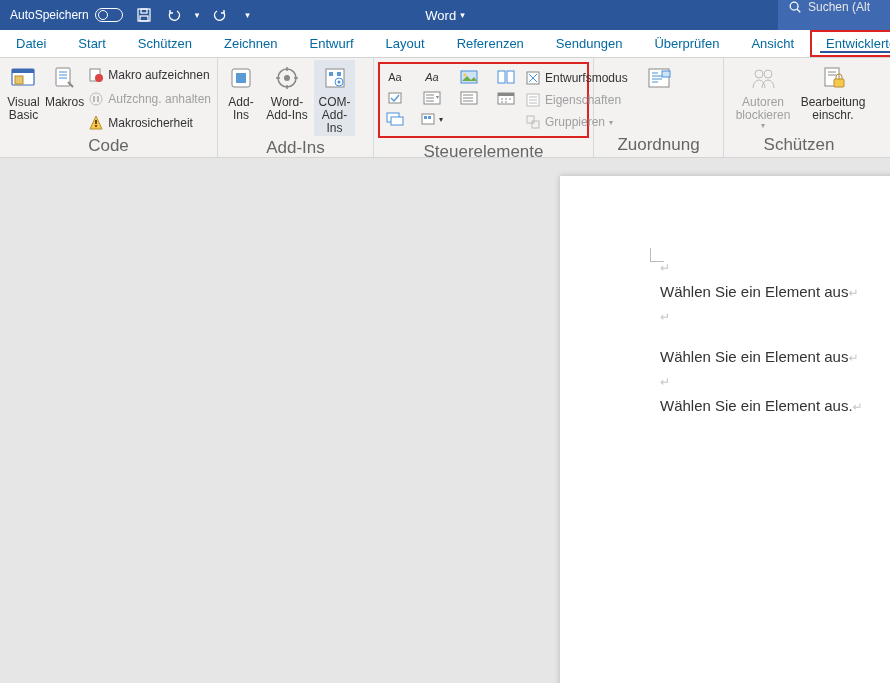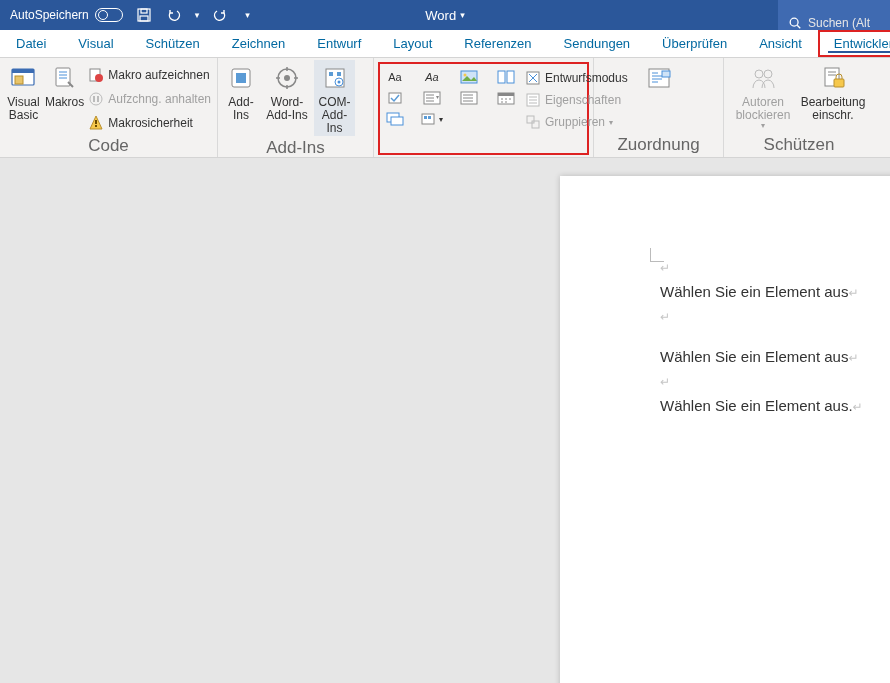--- a/index.html
+++ b/index.html
@@ -7,21 +7,21 @@
 
   
   .titlebar { background: #2b579a; height: 30px; display: flex; align-items: center; color: #fff; position: relative; }
   .titlebar-left { display: flex; align-items: center; gap: 12px; padding-left: 10px; }
   .autosave { display: flex; align-items: center; gap: 6px; font-size: 12px; }
   .toggle { width: 28px; height: 14px; border: 1px solid #fff; border-radius: 8px; position: relative; }
   .toggle::after { content: ""; position: absolute; width: 8px; height: 8px; border: 1px solid #fff; border-radius: 50%; top: 1px; left: 2px; }
   .qat-btn { width: 18px; height: 18px; display: flex; align-items: center; justify-content: center; }
   .title-center { position: absolute; left: 50%; transform: translateX(-50%); display: flex; align-items: center; gap: 4px; font-size: 13px; }
   .title-center .chev { font-size: 9px; }
-  .searchbox { position: absolute; right: 0; top: 0; height: 30px; background: #3f6ab1; display: flex; align-items: flex-end; gap: 6px; padding: 0 10px; width: 112px; }
+  .searchbox { position: absolute; right: 0; top: 0; height: 30px; background: #3f6ab1; display: flex; align-items: flex-start; gap: 6px; padding: 0 10px; width: 112px; }
   .searchbox span.txt { color: #e6e6e6; white-space: nowrap; overflow: hidden; }
 
   
   .tabstrip { background: #fff; height: 28px; display: flex; align-items: stretch; border-bottom: 1px solid #d4d4d4; }
   .tab { padding: 0 14px; display: flex; align-items: center; font-size: 13px; color: #0369a1; cursor: default; position: relative; }
   .tab.active { border: 2px solid #d22; border-bottom: 2px solid #d22; position: relative; }
   .tab.active::after { content:""; position:absolute; left:8px; right:8px; bottom:2px; height:2px; background:#2b579a;}
   .tab:not(.active) { border: 2px solid transparent; }
 
   
@@ -96,21 +96,21 @@
       </svg>
     <span class="txt">Suchen (Alt</span>
   </div>
 </div>
 
 <div class="tabstrip">
   <div class="tab">
       <span>Datei</span>
     </div>
   <div class="tab">
-      <span>Visual</span>
+      <span>Start</span>
     </div>
   <div class="tab">
       <span>Schützen</span>
     </div>
   <div class="tab">
       <span>Zeichnen</span>
     </div>
   <div class="tab">
       <span>Entwurf</span>
     </div>
@@ -323,20 +323,21 @@
               <svg width="16" height="16">
                 <rect x="2" y="2" width="7" height="7" fill="none" stroke="#bbb"></rect>
                 <rect x="7" y="7" width="7" height="7" fill="none" stroke="#bbb"></rect>
               </svg>
             </span>
           <span>Gruppieren</span>
           <span style="font-size:8px;">▾</span>
         </div>
       </div>
     </div>
+    <div class="group-label">Steuerelemente</div>
   </div>
 
   <div class="group" style="width:130px;">
     <div class="group-body" style="justify-content:center;">
       <div class="bigbtn xwide">
         <span class="ic">
             <svg width="28" height="24">
               <rect x="4" y="3" width="20" height="18" fill="#fff" stroke="#888"></rect>
               <path d="M7 7h6M7 10h10M7 13h10M7 16h6" stroke="#4a90d9"></path>
               <rect x="17" y="5" width="8" height="6" fill="#cfe3f7" stroke="#4a90d9"></rect>

